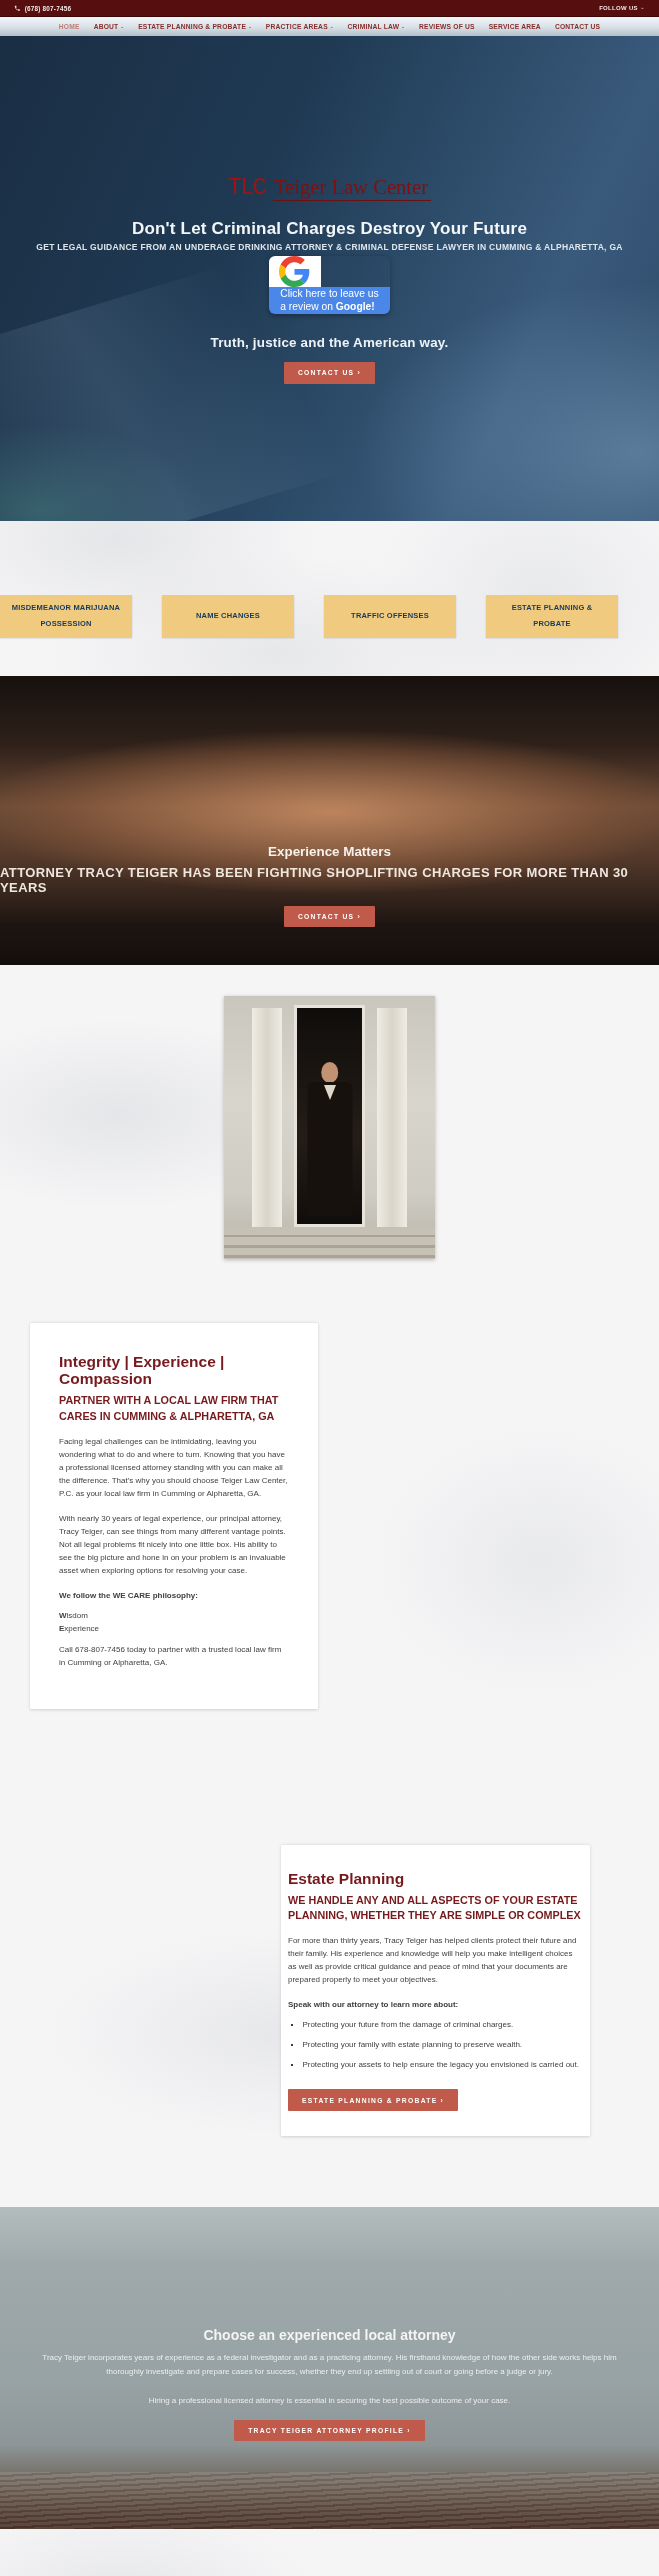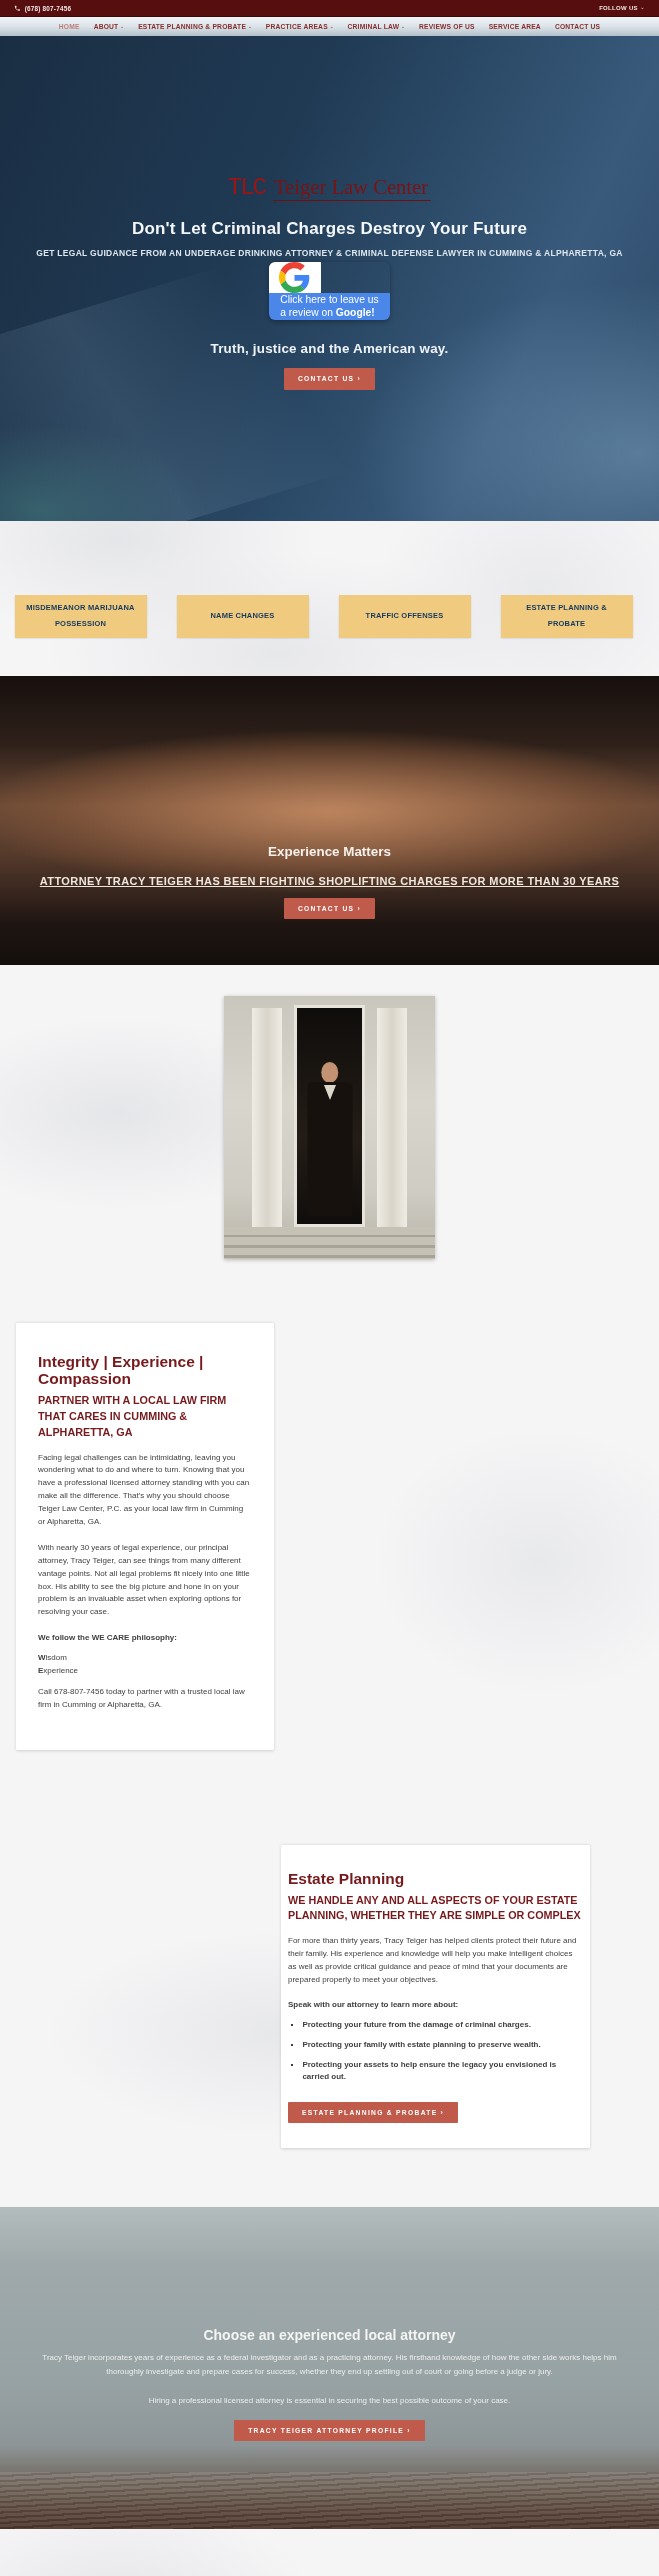--- a/index.html
+++ b/index.html
@@ -36,21 +36,21 @@
   .hero-inner { position:relative; z-index:2; display:flex; flex-direction:column; align-items:center; }
 
   .brand { display:flex; align-items:baseline; }
   .brand .mono { font-family:Liberation Mono, monospace; font-weight:400; letter-spacing:-2.1px; }
   .brand .bname { font-family:"Liberation Serif", serif; margin-left:8.2px; padding:0 3.1px 1.5px 1px; }
   .hero .brand { margin-top:138px; }
   .hero .brand .mono { font-size:24px; color:#9e1414; }
   .hero .brand .bname { font-size:20.6px; color:#7c1212; border-bottom:1px solid #6d1010; }
 
   .hero-h1 { margin-top:17.5px; color:#f3f7fa; font-size:17px; font-weight:700; letter-spacing:0.2px; }
-  .hero-h2 { margin-top:9px; color:#dde6ee; font-size:8.5px; font-weight:700; letter-spacing:0.3px; }
+  .hero-h2 { margin-top:3px; color:#dde6ee; font-size:8.5px; font-weight:700; letter-spacing:0.3px; }
 
   .gbadge { margin-top:4px; display:flex; border-radius:6.2px; overflow:hidden;
     box-shadow:0 1.5px 5.2px rgba(0,0,0,.3); cursor:pointer;flex-direction:column; }
   .gbadge .gleft { background:#fff; width:52px; display:flex; align-items:center; justify-content:center; }
   .gbadge .gleft svg { width:31px; height:31px; }
   .gbadge .gright { background:#4a87e8; color:#fff; display:flex; flex-direction:column;
     justify-content:center; padding:0 11.3px; font-size:10.3px; line-height:1.35; }
   .gbadge .gright b { font-weight:700; }
 
   .hero-tag { margin-top:20.6px; color:#eef3f7; font-size:13.4px; font-weight:700; letter-spacing:0.2px; }
@@ -64,33 +64,33 @@
   .marble { position:relative; background-color:#f5f5f6;
     background-image:
       radial-gradient(ellipse 319px 155px at 18% 12%, rgba(203,205,211,.38), transparent 62%),
       radial-gradient(ellipse 268px 216px at 82% 48%, rgba(206,208,214,.32), transparent 62%),
       radial-gradient(ellipse 371px 165px at 42% 86%, rgba(199,201,208,.30), transparent 62%); }
   .marble-1 { height:155px; }
   .marble-a { height:1242px; }
   .marble-b { height:611px; }
 
   
-  .pcards { position:absolute; top:74px; left:0; right:12px; display:flex; justify-content:center; gap:30px; }
+  .pcards { position:absolute; top:74px; left:0; right:12px; display:flex; justify-content:flex-start; gap:30px; }
   .pcard { width:132px; background:#efca7f; color:#163a5f; font-size:7.5px; font-weight:700;
     letter-spacing:0.2px; text-align:center; text-transform:uppercase; line-height:2.2;
     padding:5.2px 9.3px; min-height:27px; display:flex; align-items:center; justify-content:center;
     box-shadow:0 0.5px 1.5px rgba(0,0,0,.18); cursor:pointer; }
 
   
   .experience { height:289px; position:relative; display:flex; flex-direction:column; align-items:center;
     background-image:
       radial-gradient(ellipse 474px 108px at 50% 47%, rgba(199,140,99,.88), rgba(142,92,61,.42) 58%, transparent 76%),
       linear-gradient(180deg,#17100d 0%,#2f211a 24%,#6b4a36 45%,#553a2b 62%,#1e1512 86%,#140f0c 100%); }
   .experience .xh { margin-top:168px; color:#f6f1ec; font-size:13.4px; font-weight:700; }
-  .experience .xs { margin-top:16px; color:#efe6dd; font-size:11px; font-weight:700; letter-spacing:0.4px;text-decoration:underline; }
+  .experience .xs { margin-top:6px; color:#efe6dd; font-size:13px; font-weight:700; letter-spacing:0.4px; }
   .experience .btn { margin-top:11.3px; }
 
   
   .photo { position:absolute; left:224px; top:31px; width:211px; height:263px;
     background:linear-gradient(180deg,#c9c6bd 0%,#d8d5cc 40%,#cfccc3 75%,#b5b1a6 100%);
     box-shadow:0 1px 4.1px rgba(0,0,0,.25); }
   .photo .col { position:absolute; top:12.4px; bottom:32px; width:30px;
     background:linear-gradient(90deg,#efece4,#d8d4c9 50%,#efece4); }
   .photo .col.l { left:28px; } .photo .col.r { right:28px; }
   .photo .door { position:absolute; left:70px; right:70px; top:9.3px; bottom:32px;
@@ -100,32 +100,32 @@
   .photo .body { position:absolute; left:50%; top:86px; transform:translateX(-50%);
     width:45px; height:134px; background:#16110d; border-radius:5.2px 5.2px 0 0; }
   .photo .shirt { position:absolute; left:50%; top:89px; transform:translateX(-50%);
     width:0; height:0; border-left:6.7px solid transparent; border-right:6.7px solid transparent;
     border-top:15.5px solid #ded8cc; }
   .photo .steps { position:absolute; left:0; right:0; bottom:0; height:32px;
     background:repeating-linear-gradient(180deg,#c6c1b5 0 7.7px,#a8a297 7.7px 10.3px); }
 
   
   .card { position:absolute; background:#fff; border-radius:1.5px; box-shadow:0 0.5px 3.1px rgba(0,0,0,.16); }
-  .card-1 { left:16px;  top:358px;  width:258px; padding:30px 22px 26px; }
+  .card-1 { left:30px;  top:358px;  width:288px; padding:30px 29px 26px; }
   .card-2 { left:281px; top:880px; width:309px; padding:25px 7px 25px; }
 
   .c-title { color:#771a1d; font-size:15.5px; font-weight:700; line-height:1.15; margin-bottom:5.2px; }
   .c-sub { color:#771a1d; font-size:10.8px; font-weight:700; line-height:1.45; margin-bottom:11.3px; }
   .card p { color:#3f3f3f; font-size:8px; line-height:1.62; margin-bottom:12.4px; }
   .card p.tight { margin-bottom:7.2px;font-weight:bold; }
   .wecare { list-style:none; margin-bottom:8.2px; }
   .wecare li { color:#3f3f3f; font-size:8px; line-height:1.62; }
   .wecare .lead { font-weight:700; }
   .sq-list { list-style:square; padding-left:14.4px; margin-bottom:4.1px; }
-  .sq-list li { color:#3f3f3f; font-size:8px; line-height:1.55; margin-bottom:7.2px;font-weight:bold; }
+  .sq-list li { color:#3f3f3f; font-size:8px; line-height:1.55; margin-bottom:7.2px; }
   .card .btn { margin-top:11.3px; }
 
   
   .graysec { height:322px; position:relative; display:flex; flex-direction:column; align-items:center;
     background:linear-gradient(180deg,#b4bdbd 0%,#9fa9ab 18%,#97a2a4 55%,#8d9597 74%,#6e6257 87%,#533f36 95%,#442d25 100%); }
   .graysec::after { content:""; position:absolute; left:0; right:0; bottom:0; height:57px;
     background:repeating-linear-gradient(177deg, rgba(235,230,220,.22) 0 3.1px, rgba(88,66,55,.25) 3.1px 5.2px);
     opacity:.55; }
   .graysec .gh { margin-top:120px; color:#f4f4f2; font-size:14px; font-weight:700; }
   .graysec .gp1 { margin-top:8.2px; color:#eceeec; font-size:8px; line-height:1.75;

